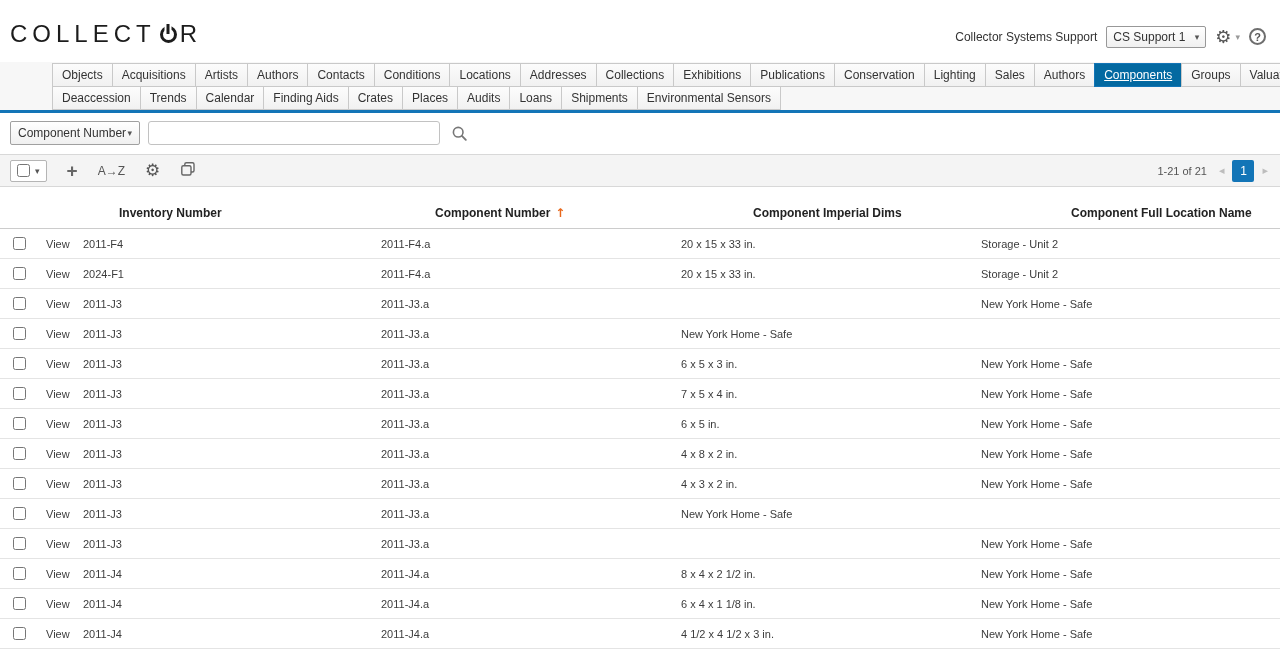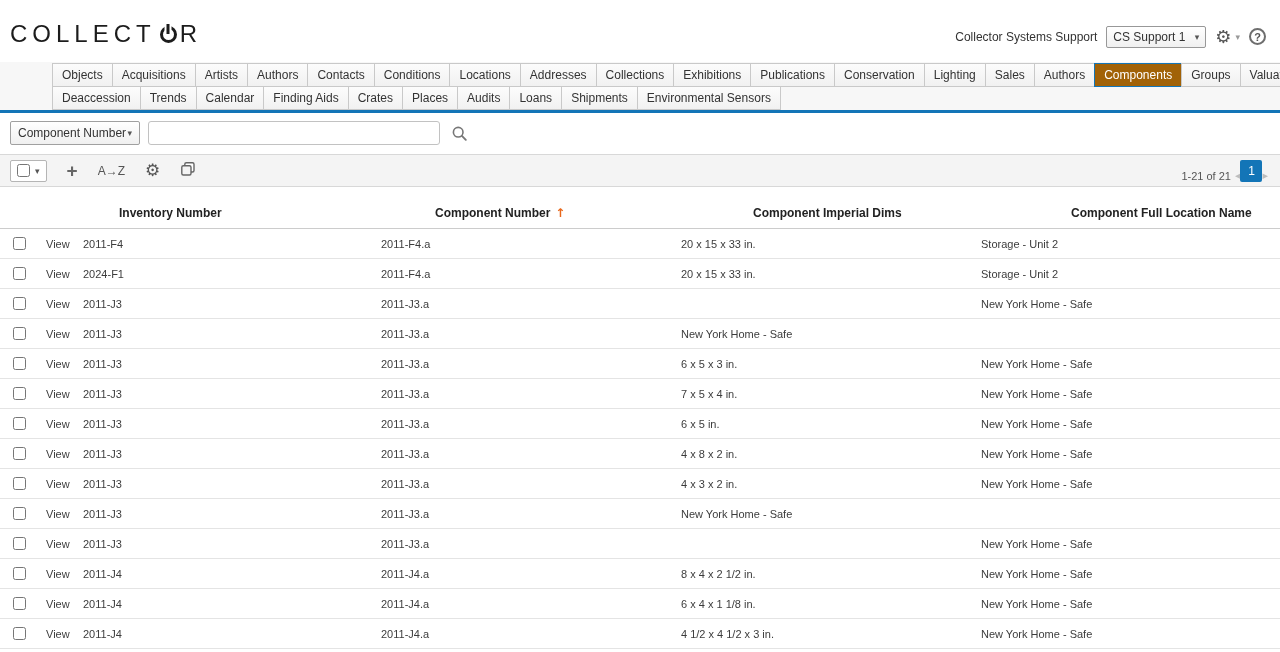--- a/index.html
+++ b/index.html
@@ -22,36 +22,36 @@
   .gear-glyph { font-size:18px; color:#555; cursor:pointer; font-family:"DejaVu Sans",sans-serif; line-height:1; }
   .gear-caret { font-size:9px; color:#999; cursor:pointer; margin-left:-5px; font-family:"DejaVu Sans",sans-serif; }
   .help-circle { width:17px; height:17px; border:2px solid #6e6e6e; border-radius:50%; display:flex; align-items:center; justify-content:center; font-size:11px; font-weight:bold; color:#555; cursor:pointer; }
 
   
   .nav { background:#f7f7f7; border-bottom:3px solid #1375b7; padding:1px 0 0 8px; }
   .nav-row { display:flex; flex-wrap:nowrap;padding-left:44px; }
   .nav-row + .nav-row { margin-top:-1px; }
   .tab { font-size:12px; color:#333; height:24px; display:flex; align-items:center; padding:0 9px; background:linear-gradient(#fcfcfc,#f1f1f1); border:1px solid #c9c9c9; margin-left:-1px; cursor:pointer; white-space:nowrap; }
   .tab:first-child { margin-left:0; }
-  .tab.active { background:#a16207; color:#fff; border-color:#1375b7; }
+  .tab.active { background:#0369a1; color:#fff; border-color:#1375b7;text-decoration:underline; }
 
   
   .search-row { display:flex; align-items:center; gap:8px; padding:8px 10px 9px 10px; }
   .field-select { display:flex; align-items:center; justify-content:space-between; width:130px; height:24px; border:1px solid #a0a0a0; border-radius:2px; background:linear-gradient(#fff,#f0f0f0); font-size:12px; padding:0 7px; cursor:pointer; }
   .search-input { width:292px; height:24px; border:1px solid #c2c2c2; border-radius:3px; padding:0 8px; font-size:12px; font-family:"Liberation Sans",sans-serif; outline:none; }
   .search-btn { display:flex; align-items:center; justify-content:center; width:22px; height:22px; cursor:pointer; }
 
   
   .toolbar { height:33px; background:#f4f4f4; border-top:1px solid #d8d8d8; border-bottom:1px solid #d8d8d8; display:flex; align-items:center; padding:0 12px 0 10px; }
   .select-all { display:flex; align-items:center; gap:5px; background:#fff; border:1px solid #b5b5b5; border-radius:2px; height:22px; padding:0 6px; cursor:pointer; }
   .tool-btn { margin-left:20px; color:#5a5a5a; cursor:pointer; display:flex; align-items:center; }
   .plus-glyph { font-size:19px; font-weight:bold; color:#666; line-height:1; }
   .az-glyph { font-size:12px; font-weight:normal; color:#555; letter-spacing:0; }
   .toolbar .gear-glyph { font-size:17px; }
-  .toolbar-right { margin-left:auto; display:flex; align-items:flex-end; }
+  .toolbar-right { margin-left:auto; display:flex; align-items:center; gap:8px; }
   .range-text { font-size:11px; color:#555; margin-right:4px; }
   .page-nav { font-size:11px; color:#bdbdbd; cursor:pointer; font-family:"DejaVu Sans",sans-serif; }
   .page-current { width:22px; height:22px; background:#1375b7; color:#fff; display:flex; align-items:center; justify-content:center; font-size:12px; border-radius:2px; cursor:pointer; }
 
   
   .table { margin-top:11px; }
   .grid-row { display:grid; grid-template-columns:38px 44px 298px 300px 300px 1fr; align-items:center; }
   .thead { height:31px; border-bottom:1px solid #cccccc; font-size:12px; font-weight:bold; color:#222;gap:18px; }
   .trow { height:30px; border-bottom:1px solid #e4e4e4; font-size:11px; color:#3c3c3c; background:#fff; }
   .cell { overflow:hidden; white-space:nowrap; }

